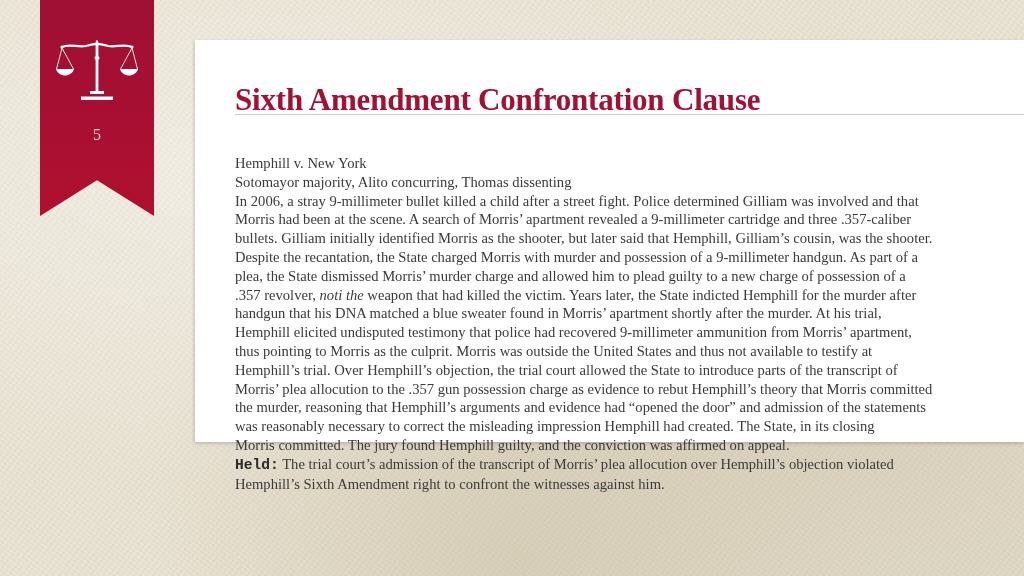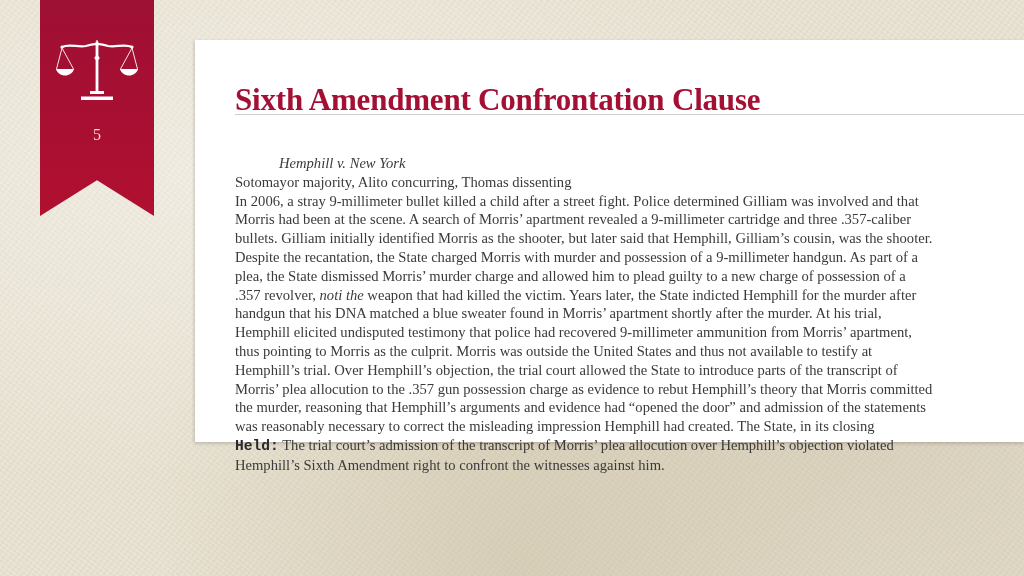--- a/index.html
+++ b/index.html
@@ -89,22 +89,20 @@
     font-family: "Liberation Serif", serif;
     font-size: 14.6px;
     line-height: 18.8px;
     color: #3a3a3a;
   }
   .body .line {
     display: block;
     white-space: nowrap;
   }
   .case-name {
-    font-style: italic;
-    margin-left: 44px;
   }
   .held-label {
     font-weight: bold;
     color: #2a2a2a;
     font-family: Liberation Mono, monospace;
   }
   .ital {
     font-style: italic;
   }
 </style>
@@ -159,17 +157,18 @@
 
     <span class="line"><span>.357 revolver, </span><span class="ital">noti the</span><span> weapon that had killed the victim. Years later, the State indicted Hemphill for the murder after</span></span>
 
     <span class="line">handgun that his DNA matched a blue sweater found in Morris’ apartment shortly after the murder. At his trial,</span>
     <span class="line">Hemphill elicited undisputed testimony that police had recovered 9-millimeter ammunition from Morris’ apartment,</span>
     <span class="line">thus pointing to Morris as the culprit. Morris was outside the United States and thus not available to testify at</span>
     <span class="line">Hemphill’s trial. Over Hemphill’s objection, the trial court allowed the State to introduce parts of the transcript of</span>
     <span class="line">Morris’ plea allocution to the .357 gun possession charge as evidence to rebut Hemphill’s theory that Morris committed</span>
     <span class="line">the murder, reasoning that Hemphill’s arguments and evidence had “opened the door” and admission of the statements</span>
     <span class="line">was reasonably necessary to correct the misleading impression Hemphill had created. The State, in its closing</span>
+    <span class="line">Morris committed. The jury found Hemphill guilty, and the conviction was affirmed on appeal.</span>
 
     <span class="line"><span class="held-label">Held:</span><span style="white-space:pre"> The trial court’s admission of the transcript of Morris’ plea allocution over Hemphill’s objection violated</span></span>
     <span class="line">Hemphill’s Sixth Amendment right to confront the witnesses against him.</span>
   </div>
 </div>
 
 </body></html>

